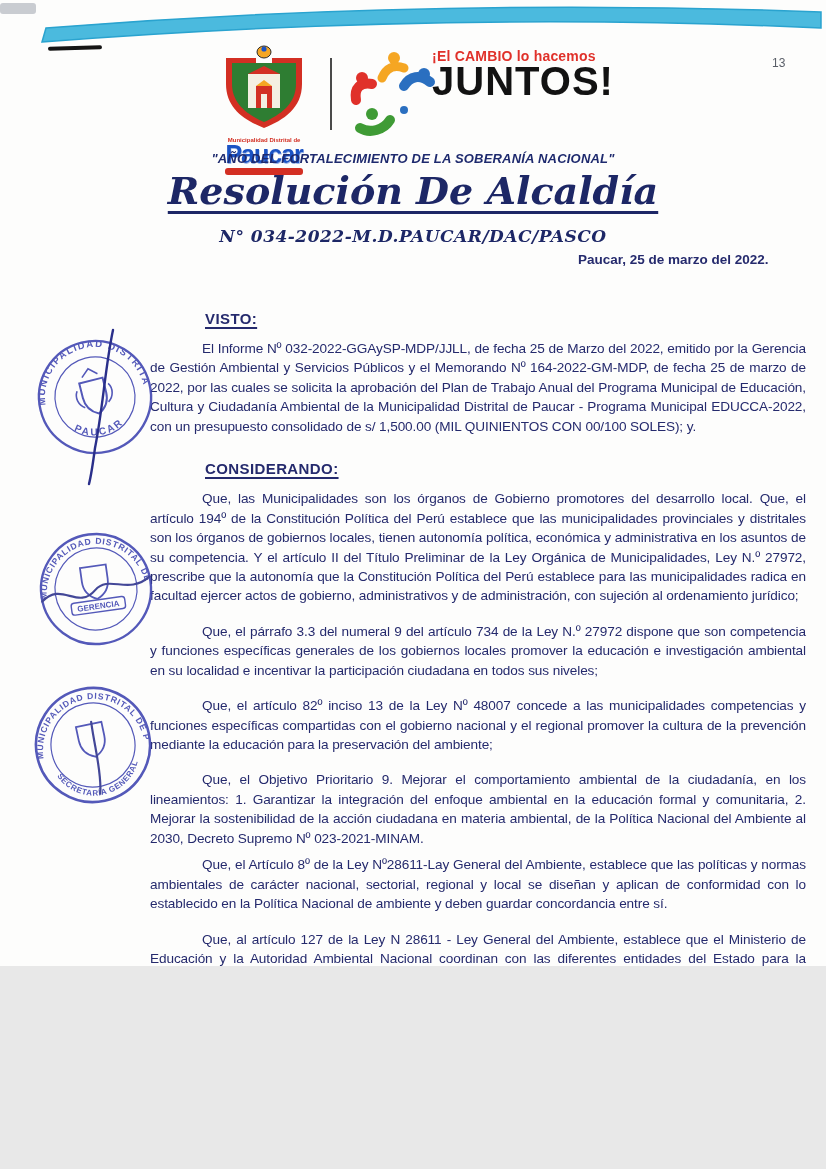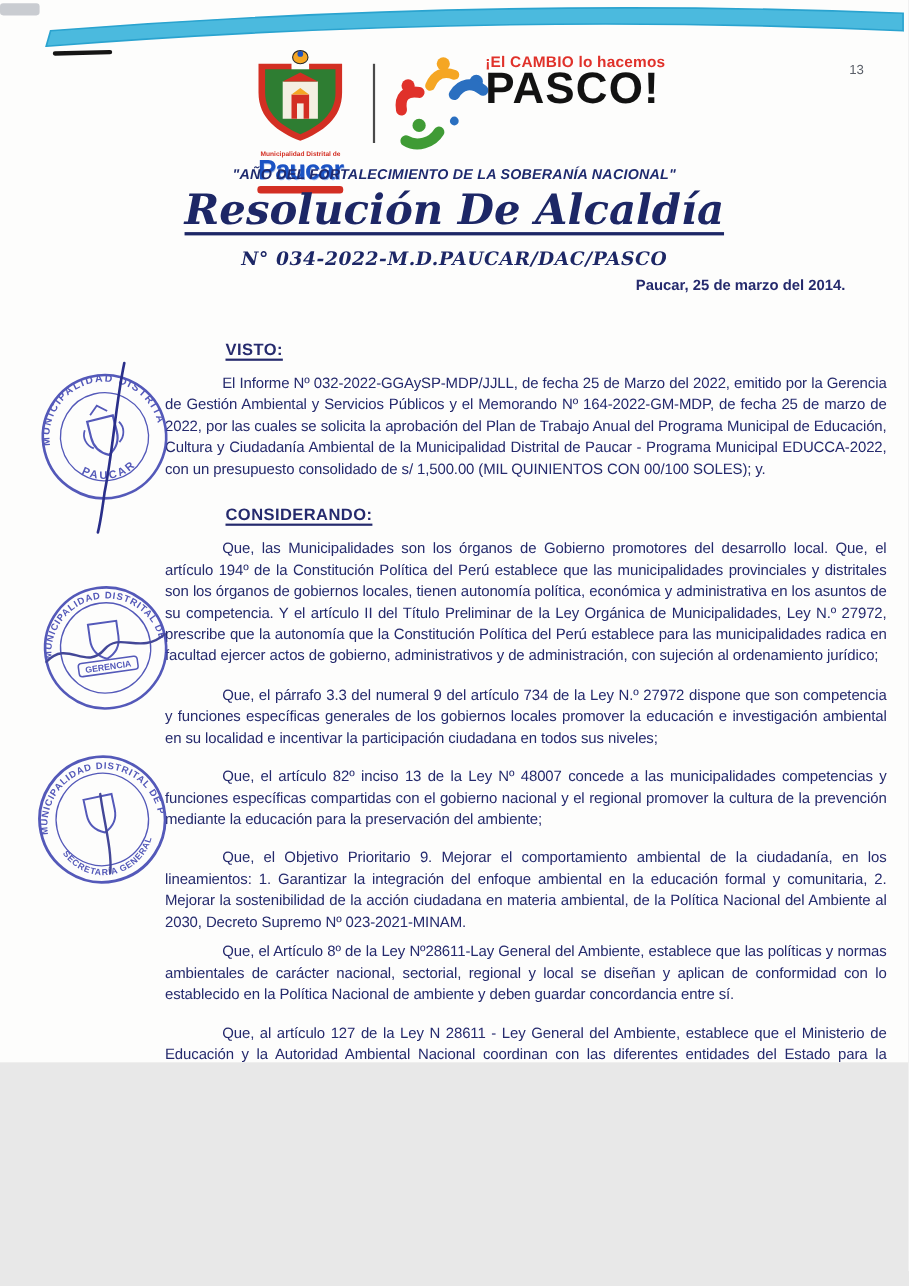--- a/index.html
+++ b/index.html
@@ -104,29 +104,29 @@
         <circle cx="16" cy="30" r="6" fill="#e0312a"></circle>
         <path d="M10,52 C8,40 14,34 26,36" stroke="#e0312a" stroke-width="10" fill="none" stroke-linecap="round"></path>
         <circle cx="78" cy="26" r="6" fill="#2a6fc0"></circle>
         <path d="M58,38 C64,28 74,26 84,34" stroke="#2a6fc0" stroke-width="10" fill="none" stroke-linecap="round"></path>
         <circle cx="26" cy="66" r="6" fill="#3f9b35"></circle>
         <path d="M14,80 C24,86 38,82 44,72" stroke="#3f9b35" stroke-width="10" fill="none" stroke-linecap="round"></path>
         <circle cx="58" cy="62" r="4" fill="#2a6fc0"></circle>
       </svg>
       <div class="juntos-text">
         <div class="juntos-tagline">¡El CAMBIO lo hacemos</div>
-        <div class="juntos-word">PASCO!</div>
+        <div class="juntos-word">JUNTOS!</div>
       </div>
     </div>
   </div>
 
   <div class="motto">"AÑO DEL FORTALECIMIENTO DE LA SOBERANÍA NACIONAL"</div>
   <div class="doc-title"><span>Resolución De Alcaldía</span></div>
   <div class="doc-number">N° 034-2022-M.D.PAUCAR/DAC/PASCO</div>
-  <div class="dateline">Paucar, 25 de marzo del 2014.</div>
+  <div class="dateline">Paucar, 25 de marzo del 2022.</div>
 
   <div class="bodytext">
     <h2 class="sec-heading">VISTO:</h2>
     <p class="para">El Informe Nº 032-2022-GGAySP-MDP/JJLL, de fecha 25 de Marzo del 2022, emitido por la Gerencia de Gestión Ambiental y Servicios Públicos y el Memorando Nº 164-2022-GM-MDP, de fecha 25 de marzo de 2022, por las cuales se solicita la aprobación del Plan de Trabajo Anual del Programa Municipal de Educación, Cultura y Ciudadanía Ambiental de la Municipalidad Distrital de Paucar - Programa Municipal EDUCCA-2022, con un presupuesto consolidado de s/ 1,500.00 (MIL QUINIENTOS CON 00/100 SOLES); y.</p>
 
     <h2 class="sec-heading second">CONSIDERANDO:</h2>
     <p class="para">Que, las Municipalidades son los órganos de Gobierno promotores del desarrollo local. Que, el artículo 194º de la Constitución Política del Perú establece que las municipalidades provinciales y distritales son los órganos de gobiernos locales, tienen autonomía política, económica y administrativa en los asuntos de su competencia. Y el artículo II del Título Preliminar de la Ley Orgánica de Municipalidades, Ley N.º 27972, prescribe que la autonomía que la Constitución Política del Perú establece para las municipalidades radica en facultad ejercer actos de gobierno, administrativos y de administración, con sujeción al ordenamiento jurídico;</p>
     <p class="para">Que, el párrafo 3.3 del numeral 9 del artículo 734 de la Ley N.º 27972 dispone que son competencia y funciones específicas generales de los gobiernos locales promover la educación e investigación ambiental en su localidad e incentivar la participación ciudadana en todos sus niveles;</p>
     <p class="para">Que, el artículo 82º inciso 13 de la Ley Nº 48007 concede a las municipalidades competencias y funciones específicas compartidas con el gobierno nacional y el regional promover la cultura de la prevención mediante la educación para la preservación del ambiente;</p>
     <p class="para">Que, el Objetivo Prioritario 9. Mejorar el comportamiento ambiental de la ciudadanía, en los lineamientos: 1. Garantizar la integración del enfoque ambiental en la educación formal y comunitaria, 2. Mejorar la sostenibilidad de la acción ciudadana en materia ambiental, de la Política Nacional del Ambiente al 2030, Decreto Supremo Nº 023-2021-MINAM.</p>

